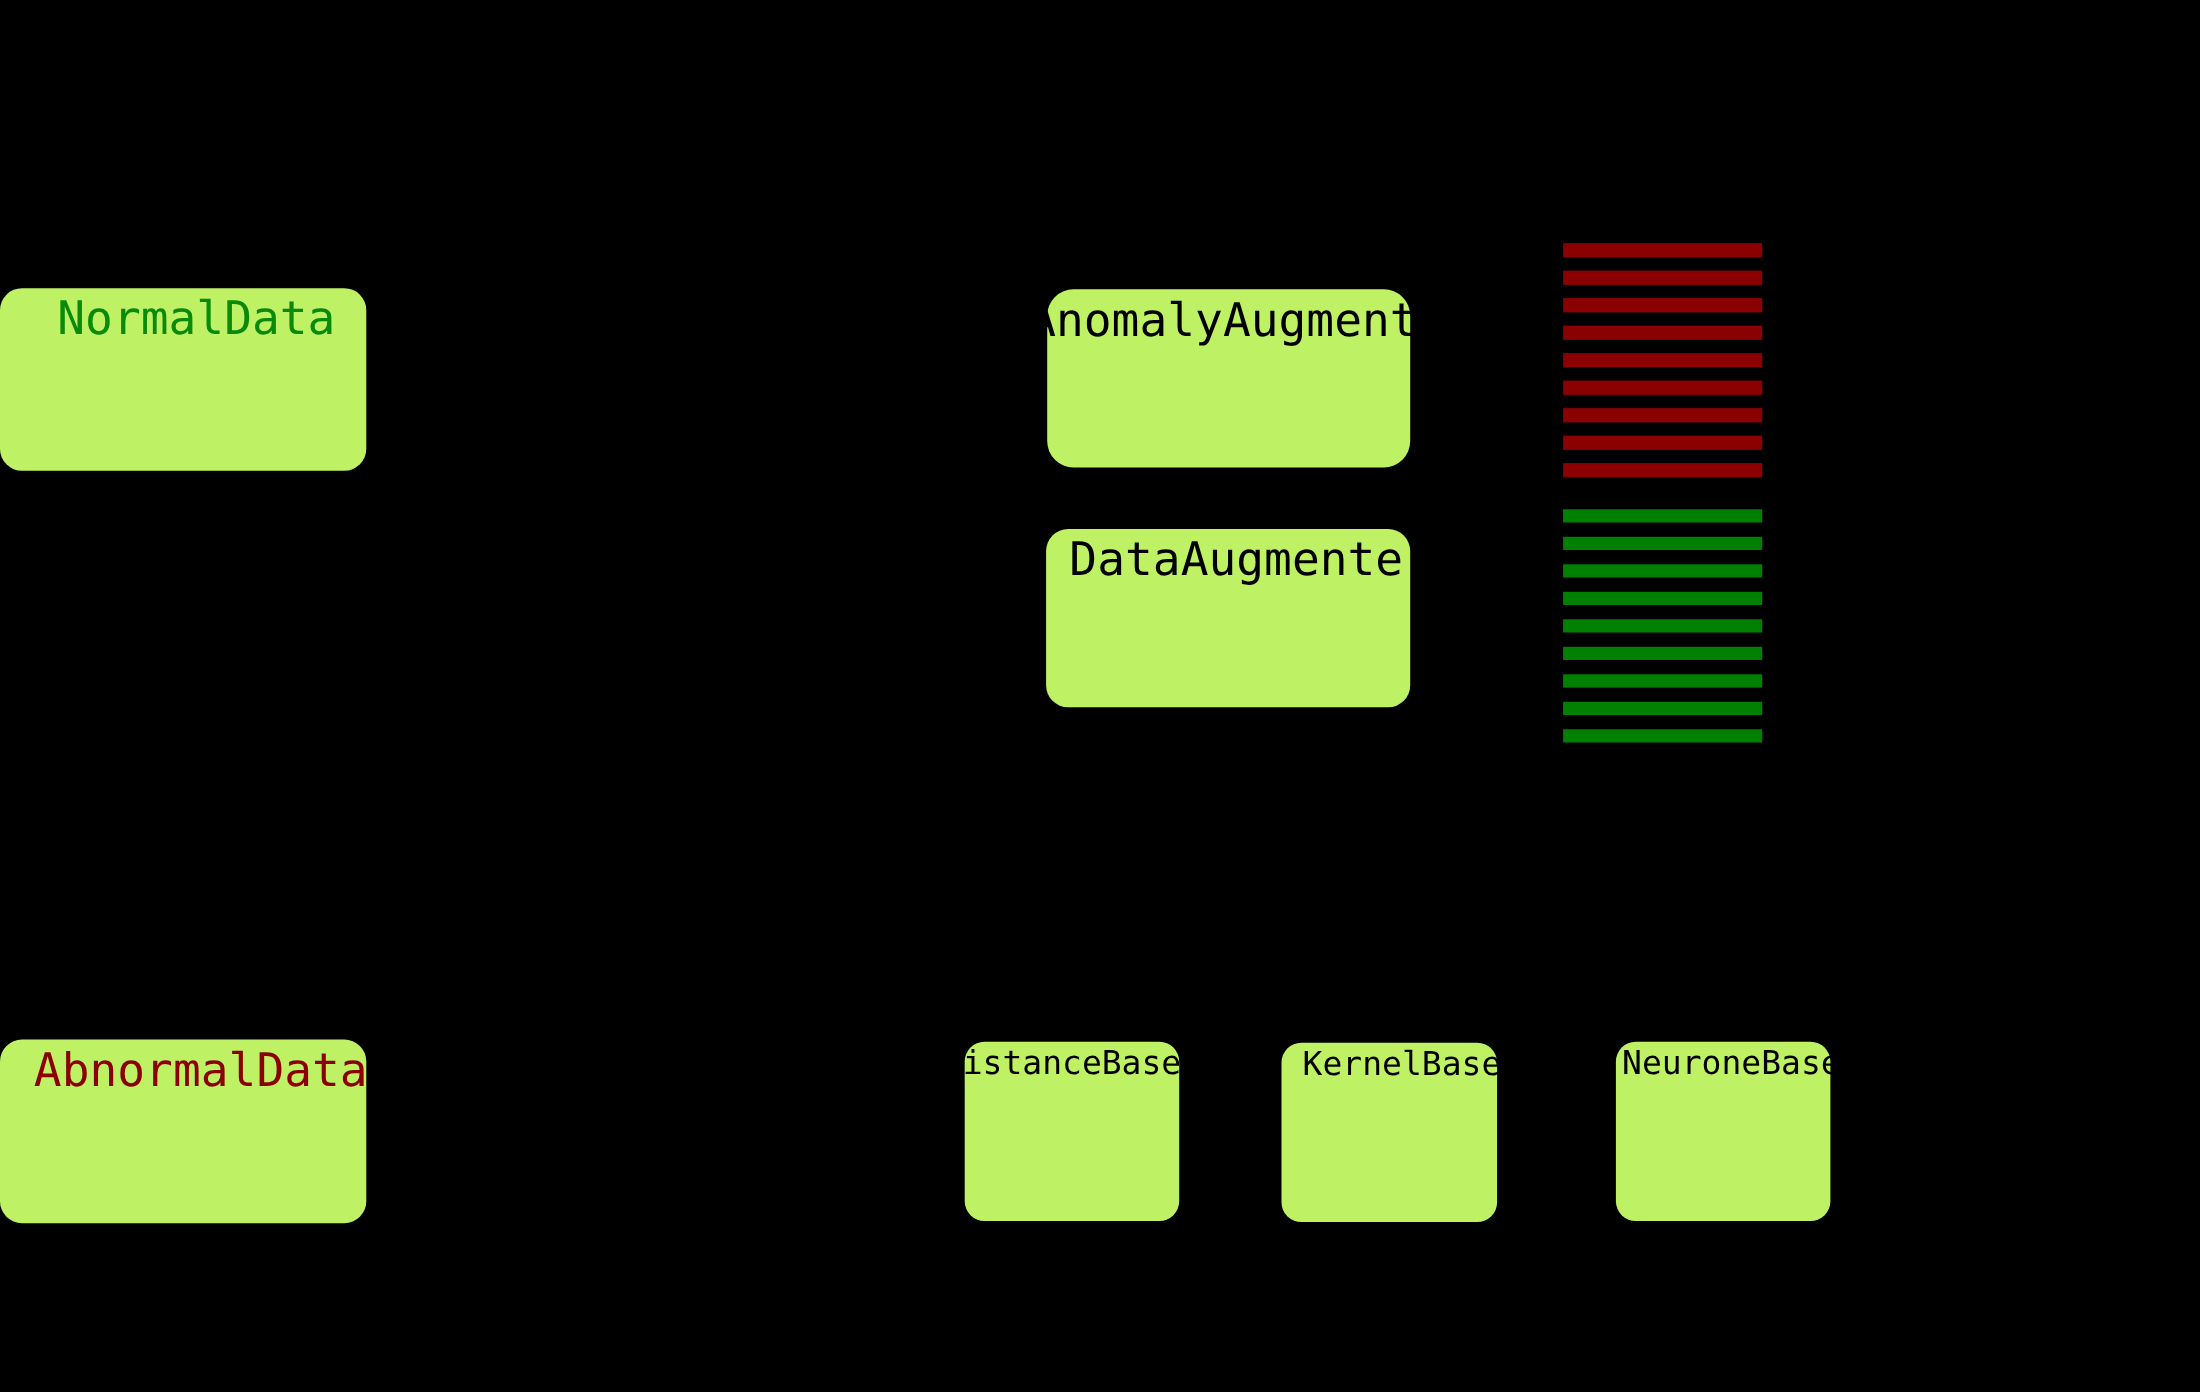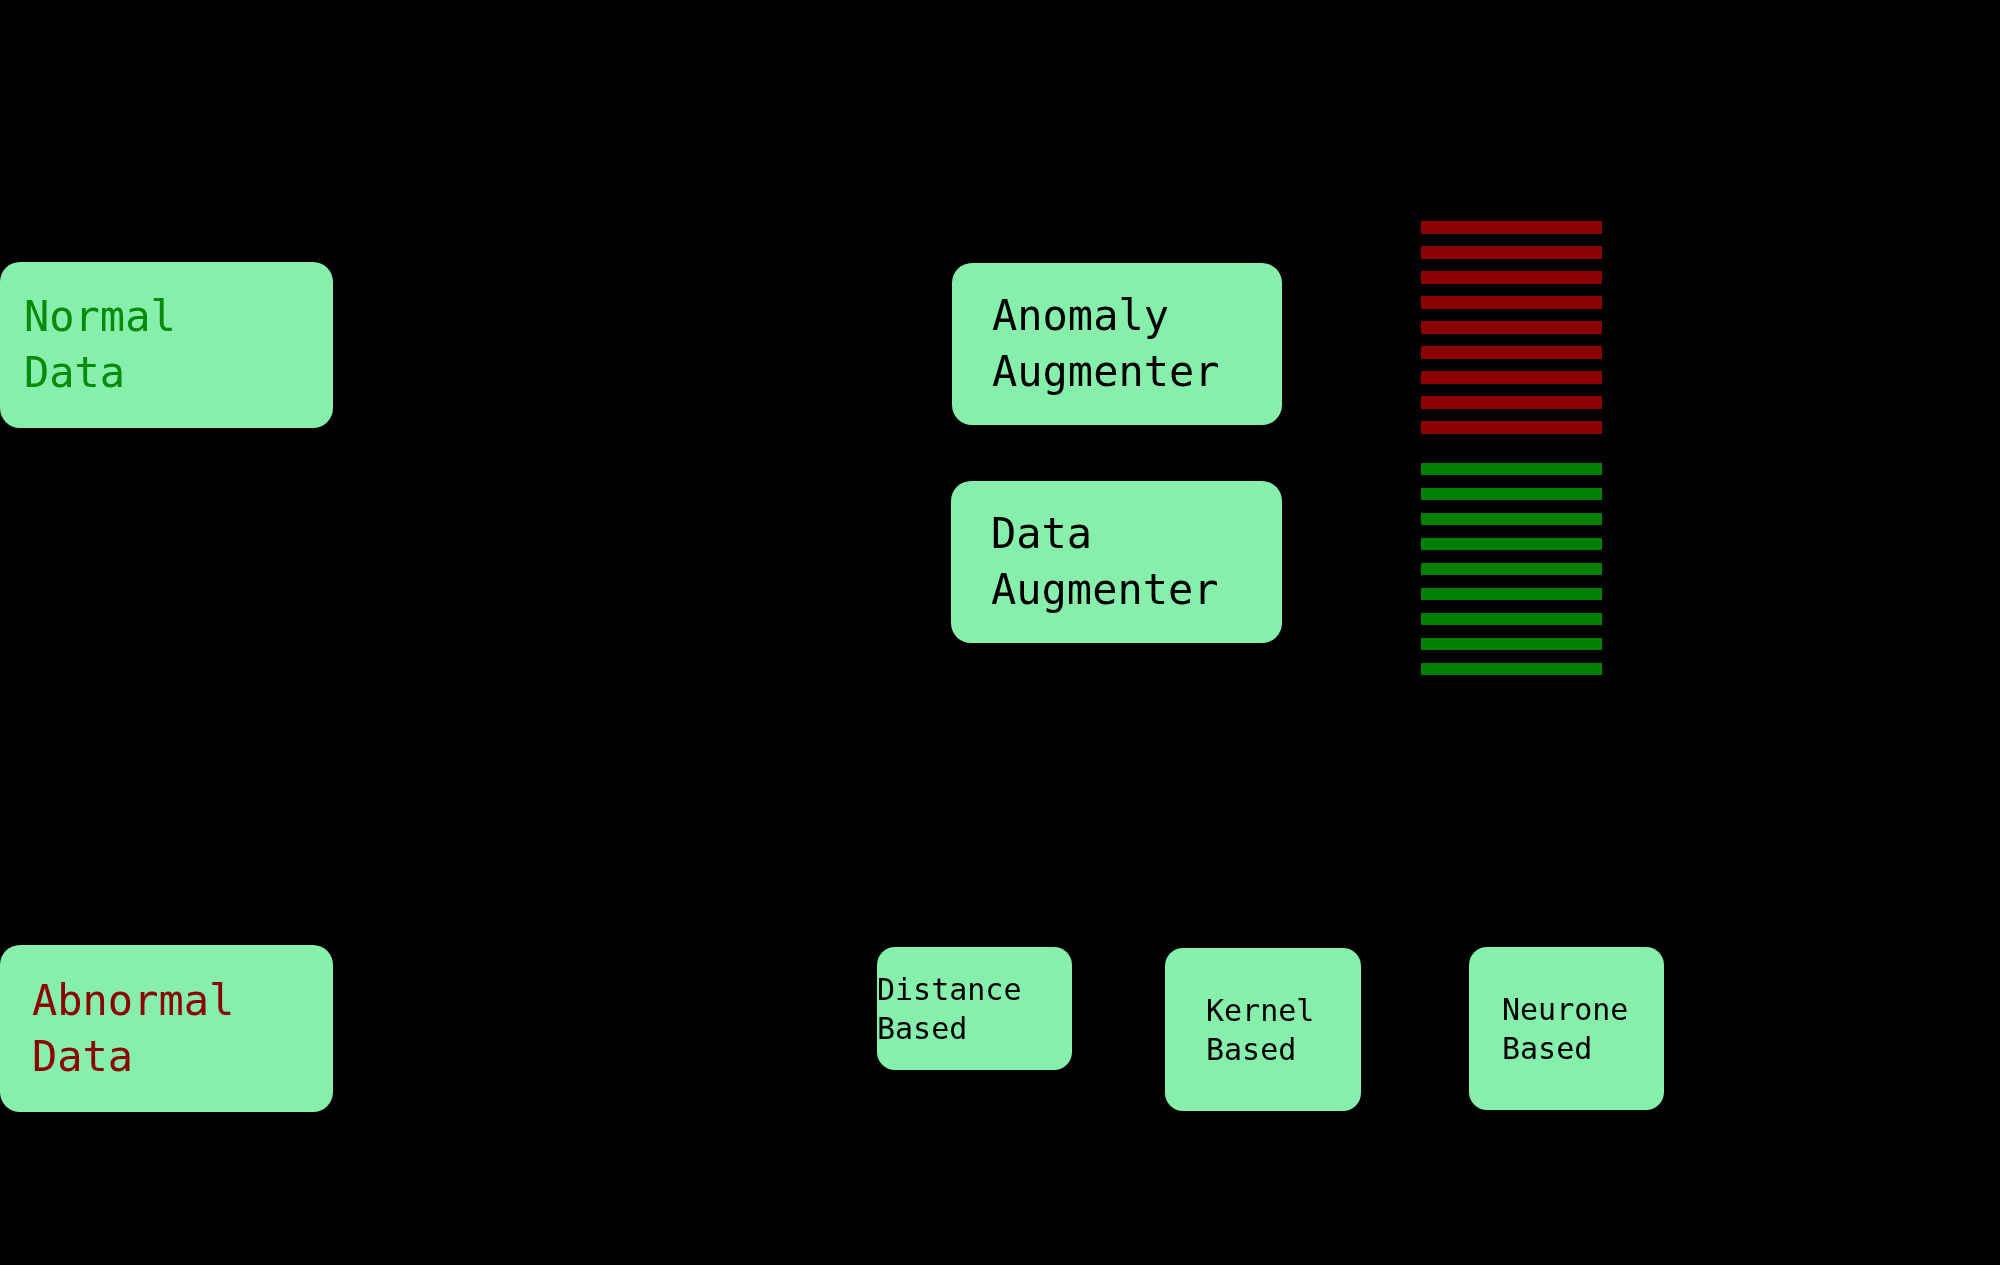--- a/index.html
+++ b/index.html
@@ -10,24 +10,24 @@
   .canvas {
     position: relative;
     width: 2000px;
     height: 1265px;
     background: #000000;
     overflow: hidden;
     font-family: "DejaVu Sans Mono", "Liberation Mono", monospace;
   }
   .node {
     position: absolute;
-    background: #86efac;
+    background: #bef264;
     border-radius: 20px;
     display: flex;
-    flex-direction: column;
+    flex-direction: row;
     justify-content: center;
     box-sizing: border-box;
     color: #000000;
   }
   .node .line {
     display: block;
     white-space: pre;
   }
   .big {
     font-size: 42px;
@@ -58,21 +58,21 @@
   <div class="node big" style="left:0px; top:262px; width:333px; height:166px; padding-left:24px;">
     <span class="line green-text">Normal</span>
     <span class="line green-text">Data</span>
   </div>
 
   <div class="node big" style="left:0px; top:945px; width:333px; height:167px; padding-left:32px;">
     <span class="line red-text">Abnormal</span>
     <span class="line red-text">Data</span>
   </div>
 
-  <div class="node big" style="left:952px; top:263px; width:330px; height:162px; padding-left:40px;">
+  <div class="node big" style="left:952px; top:263px; width:330px; height:162px; padding-left:40px;border-radius:24px;">
     <span class="line">Anomaly</span>
     <span class="line">Augmenter</span>
   </div>
 
   <div class="node big" style="left:951px; top:481px; width:331px; height:162px; padding-left:40px;">
     <span class="line">Data</span>
     <span class="line">Augmenter</span>
   </div>
 
   <div class="stack" style="left: 1421px; top: 221px; width: 181px; gap: 12px;">
@@ -92,21 +92,21 @@
       <div class="stripe" style="background: rgb(0, 128, 0); height: 12px;"></div>
       <div class="stripe" style="background: rgb(0, 128, 0); height: 12px;"></div>
       <div class="stripe" style="background: rgb(0, 128, 0); height: 12px;"></div>
       <div class="stripe" style="background: rgb(0, 128, 0); height: 12px;"></div>
       <div class="stripe" style="background: rgb(0, 128, 0); height: 12px;"></div>
       <div class="stripe" style="background: rgb(0, 128, 0); height: 12px;"></div>
       <div class="stripe" style="background: rgb(0, 128, 0); height: 12px;"></div>
       <div class="stripe" style="background: rgb(0, 128, 0); height: 12px;"></div>
     </div>
 
-  <div class="node small" style="left:877px; top:947px; width:195px; height:123px; ">
+  <div class="node small" style="left:877px; top:947px; width:195px; height:163px; ">
     <span class="line">Distance</span>
     <span class="line">Based</span>
   </div>
 
   <div class="node small" style="left:1165px; top:948px; width:196px; height:163px; padding-left:41px;">
     <span class="line">Kernel</span>
     <span class="line">Based</span>
   </div>
 
   <div class="node small" style="left:1453px; top:947px; width:195px; height:163px; padding-left:33px;margin-left:16px;">

